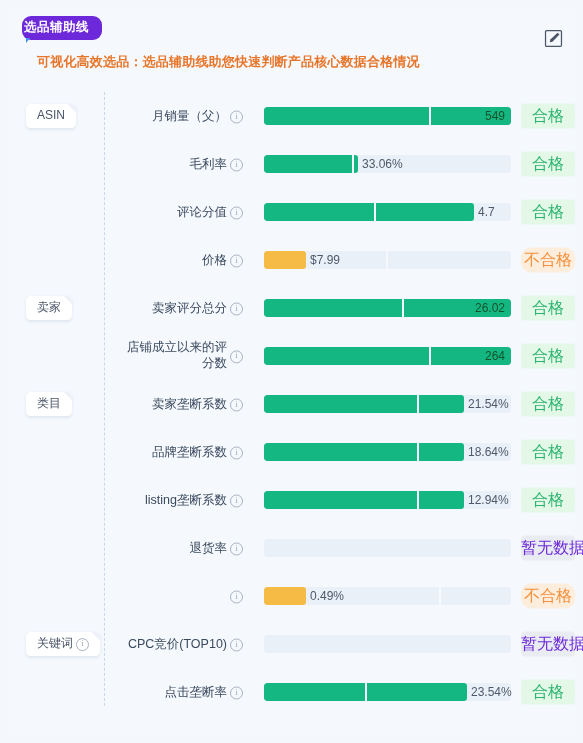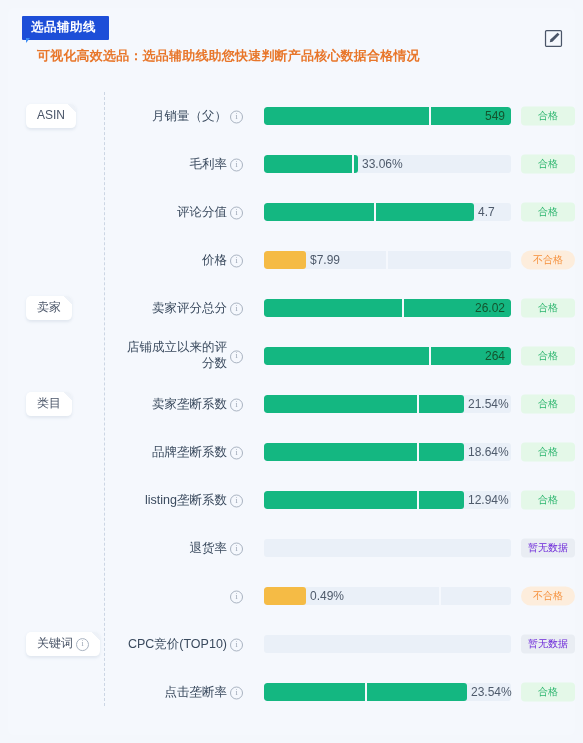--- a/index.html
+++ b/index.html
@@ -10,38 +10,38 @@
     overflow:hidden;
     position:relative;
   }
   .panel{
     position:absolute;left:8px;top:8px;width:567px;height:727px;
     background:#f5f8fd;border-radius:6px;
   }
   
   .tab{
     position:absolute;left:14px;top:8px;
-    background:#1d4ed8;color:#fff;
+    background:#6d28d9;color:#fff;
     font-size:12.5px;font-weight:bold;
-    padding:5px 13px 6px 9px;border-radius:1px;
+    padding:5px 13px 6px 2px;border-radius:9px;
     letter-spacing:.5px;line-height:1;
     white-space:nowrap;
   }
   .tab-notch{
     position:absolute;left:18px;top:30px;
     width:0;height:0;
     border-left:4px solid #3d8ef5;
     border-bottom:5px solid transparent;
   }
   .edit-icon{
     position:absolute;right:12px;top:21px;
     width:19px;height:19px;cursor:pointer;
   }
   .subtitle{
-    position:absolute;left:29px;top:39px;
+    position:absolute;left:29px;top:45px;
     color:#e8762a;font-size:13px;font-weight:bold;
     letter-spacing:.2px;white-space:nowrap;
   }
   
   .vdash{
     position:absolute;left:96px;top:84px;width:0;height:614px;
     border-left:1px dashed #ccd6e4;
   }
   
   .rows{position:absolute;left:0;top:84px;width:567px;}
@@ -101,21 +101,21 @@
   }
   .barval{
     position:absolute;top:50%;transform:translateY(-50%);
     font-size:12px;color:#4e5a6b;white-space:nowrap;
   }
   .barval.inside{color:#14532d;}
   
   .badge{
     position:absolute;left:513px;top:50%;transform:translateY(-50%);
     width:54px;text-align:center;
-    font-size:10px;padding:4px 0 5px 0;border-radius:4px;
+    font-size:16px;padding:4px 0 5px 0;border-radius:4px;
     line-height:1;white-space:nowrap;
   }
   .badge.ok{background:#e4f8e8;color:#2cb56e;}
   .badge.bad{background:#fdeddc;color:#f5913d;border-radius:10px;}
   .badge.none{background:#e9edf3;color:#6d28d9;}
 </style>
 </head>
 <body>
 
 <div class="panel">

